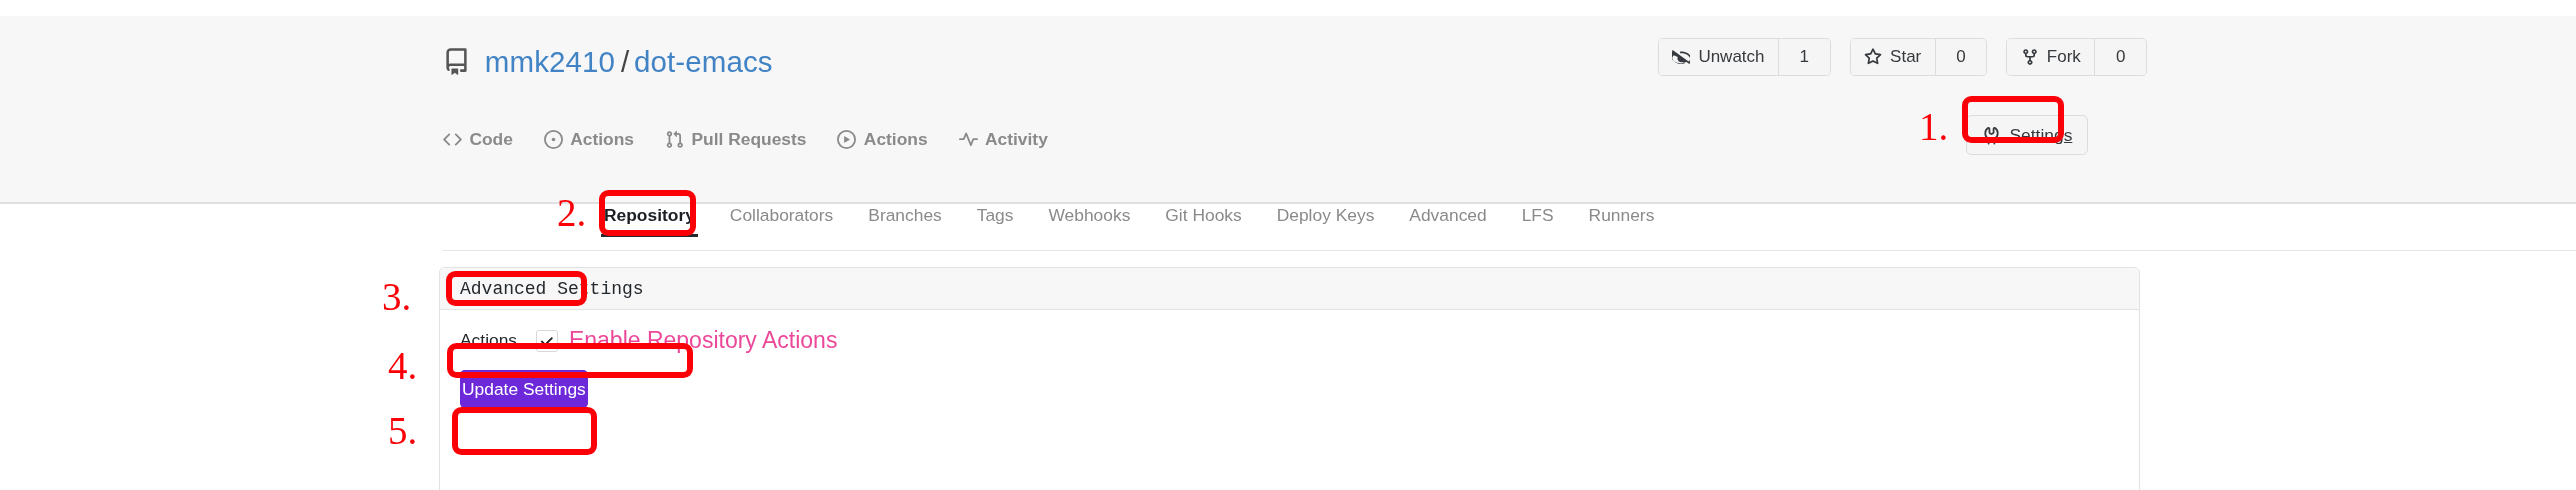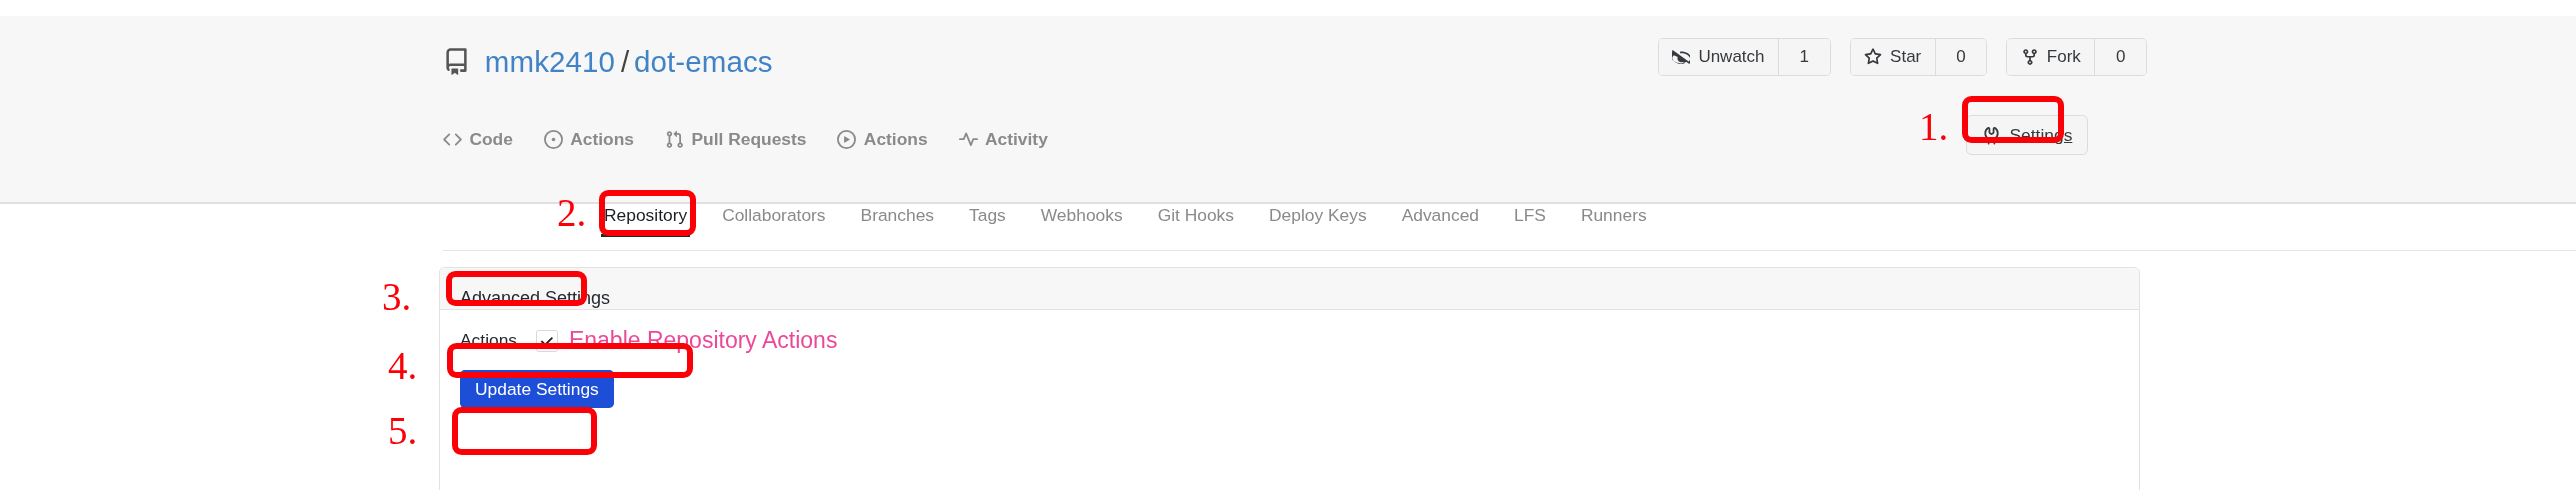--- a/index.html
+++ b/index.html
@@ -155,20 +155,21 @@
     font-size: 17.4px;
     color: #8a8a8a;
     white-space: nowrap;
     margin-right: 35px;
     padding-bottom: 10.7px;
     text-decoration: none;
     position: relative;
   }
   .sub-tab.active {
     color: #1b1f23;
+    font-weight: bold;
   }
   .sub-tab.active::after {
     content: "";
     position: absolute;
     left: -2.7px; right: -2.7px;
     bottom: 0;
     height: 3.4px;
     background: #24292e;
   }
   .tabs-divider {
@@ -191,23 +192,24 @@
     border-radius: 5.4px;
     background: #ffffff;
     box-sizing: border-box;
     overflow: hidden;
   }
   .panel-header {
     height: 42px;
     background: #f7f7f8;
     border-bottom: 1.3px solid #e2e2e2;
     display: flex;
-    align-items: flex-end;
+    align-items: center;
     padding-left: 20px;
     box-sizing: border-box;
+    font-family: Liberation Mono, monospace;
   }
   .panel-header-title {
     font-size: 18px;
     color: #24292e;
     white-space: nowrap;
   }
   .panel-body {
     padding: 16px 20px 0 20px;
   }
   .form-row {
@@ -237,27 +239,27 @@
   .checkbox svg { display: block; }
   .checkbox-label {
     font-size: 23px;
     color: #ec4899;
     white-space: nowrap;
   }
   .update-btn {
     display: inline-flex;
     align-items: center;
     justify-content: center;
-    background: #1d4ed8;
+    background: #6d28d9;
     color: #ffffff;
     font-size: 17.4px;
     border: none;
     border-radius: 4.7px;
     height: 38px;
-    padding: 0 15px;
+    padding: 0 2px;
     font-family: "Liberation Sans", sans-serif;
     white-space: nowrap;
     cursor: pointer;
   }
   .btn-row { margin-top: 2.7px; }
 
   
   .anno-num {
     position: absolute;
     color: #fb0007;

